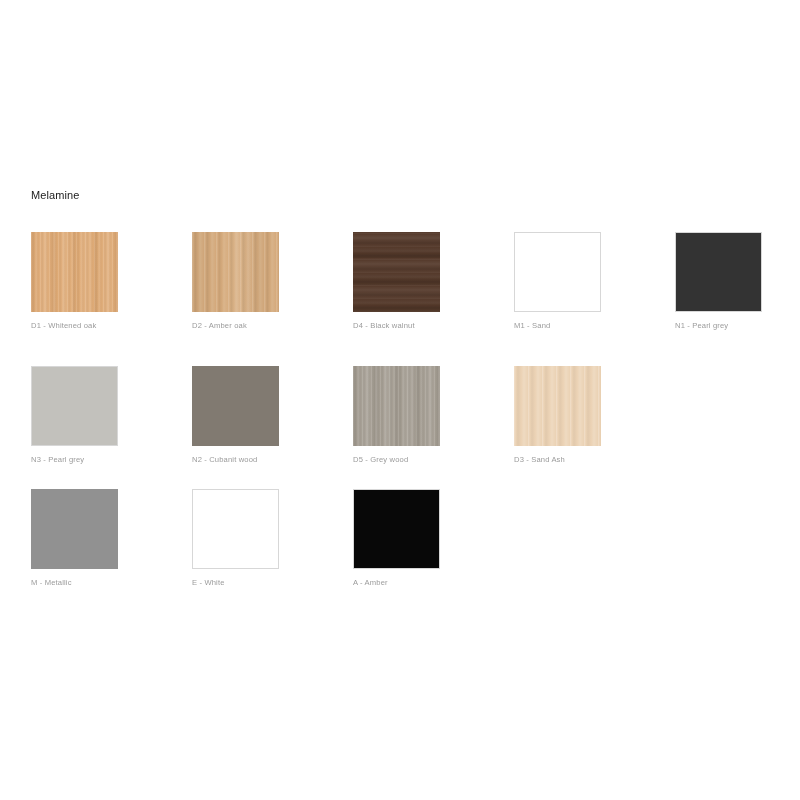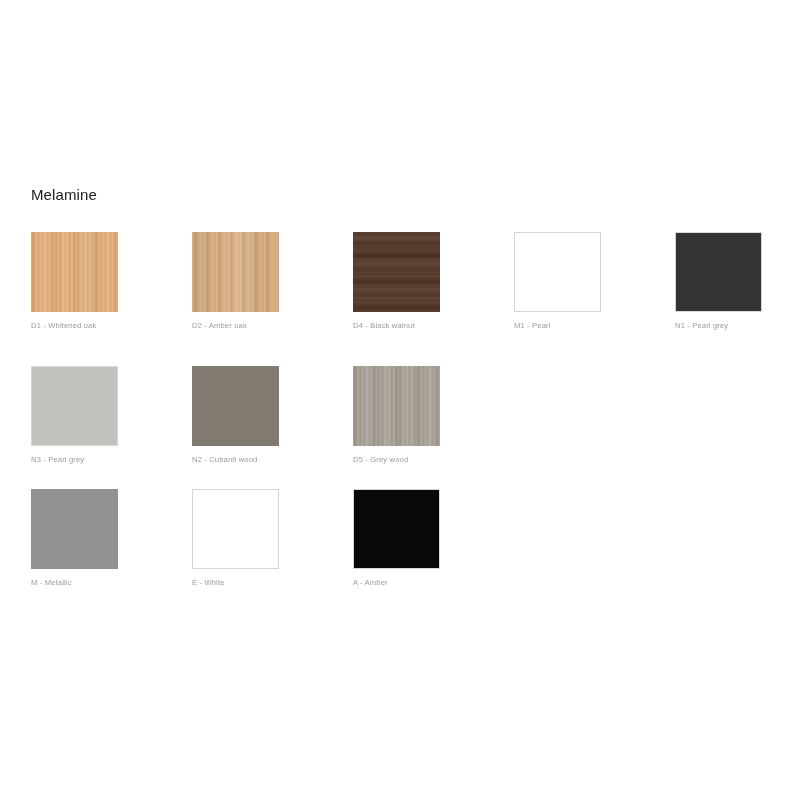--- a/index.html
+++ b/index.html
@@ -24,21 +24,21 @@
     width: 800px;
     height: 800px;
   }
 
   .section { position: absolute; left: 0; width: 800px; }
   .section-melamine { top: 185px; }
   .section-metal    { top: 462px; }
 
   .section-title {
     margin: 0 0 0 31px;
-    font-size: 15px;
+    font-size: 11px;
     font-weight: 400;
     color: #1c1c1c;
     letter-spacing: 0.1px;
     line-height: 20px;
   }
 
   .swatch-grid {
     margin: 0;
     padding: 0;
     list-style: none;
@@ -151,38 +151,42 @@
         <li class="swatch-cell">
           <span class="swatch-chip grain-v2" style="background-color: rgb(214, 171, 124);"></span>
           <span class="swatch-label">D2 - Amber oak</span>
         </li>
         <li class="swatch-cell">
           <span class="swatch-chip grain-h" style="background-color: rgb(84, 57, 42);"></span>
           <span class="swatch-label">D4 - Black walnut</span>
         </li>
         <li class="swatch-cell">
           <span class="swatch-chip grain-flat bordered" style="background-color: rgb(255, 255, 255);"></span>
-          <span class="swatch-label">M1 - Pearl</span>
+          <span class="swatch-label">M1 - Sand</span>
         </li>
         <li class="swatch-cell">
           <span class="swatch-chip grain-flat bordered" style="background-color: rgb(51, 51, 51);"></span>
           <span class="swatch-label">N1 - Pearl grey</span>
         </li>
         <li class="swatch-cell">
           <span class="swatch-chip grain-flat bordered" style="background-color: rgb(194, 193, 188);"></span>
           <span class="swatch-label">N3 - Pearl grey</span>
         </li>
         <li class="swatch-cell">
           <span class="swatch-chip grain-flat" style="background-color: rgb(129, 122, 113);"></span>
           <span class="swatch-label">N2 - Cubanit wood</span>
         </li>
         <li class="swatch-cell">
           <span class="swatch-chip grain-v" style="background-color: rgb(164, 157, 146);"></span>
           <span class="swatch-label">D5 - Grey wood</span>
         </li>
+        <li class="swatch-cell">
+          <span class="swatch-chip grain-soft" style="background-color: rgb(235, 210, 180);"></span>
+          <span class="swatch-label">D3 - Sand Ash</span>
+        </li>
       </ul>
   </section>
 
   <section class="section section-metal">
     <ul class="swatch-grid">
         <li class="swatch-cell">
           <span class="swatch-chip grain-flat" style="background-color: rgb(145, 145, 145);"></span>
           <span class="swatch-label">M - Metallic</span>
         </li>
         <li class="swatch-cell">

